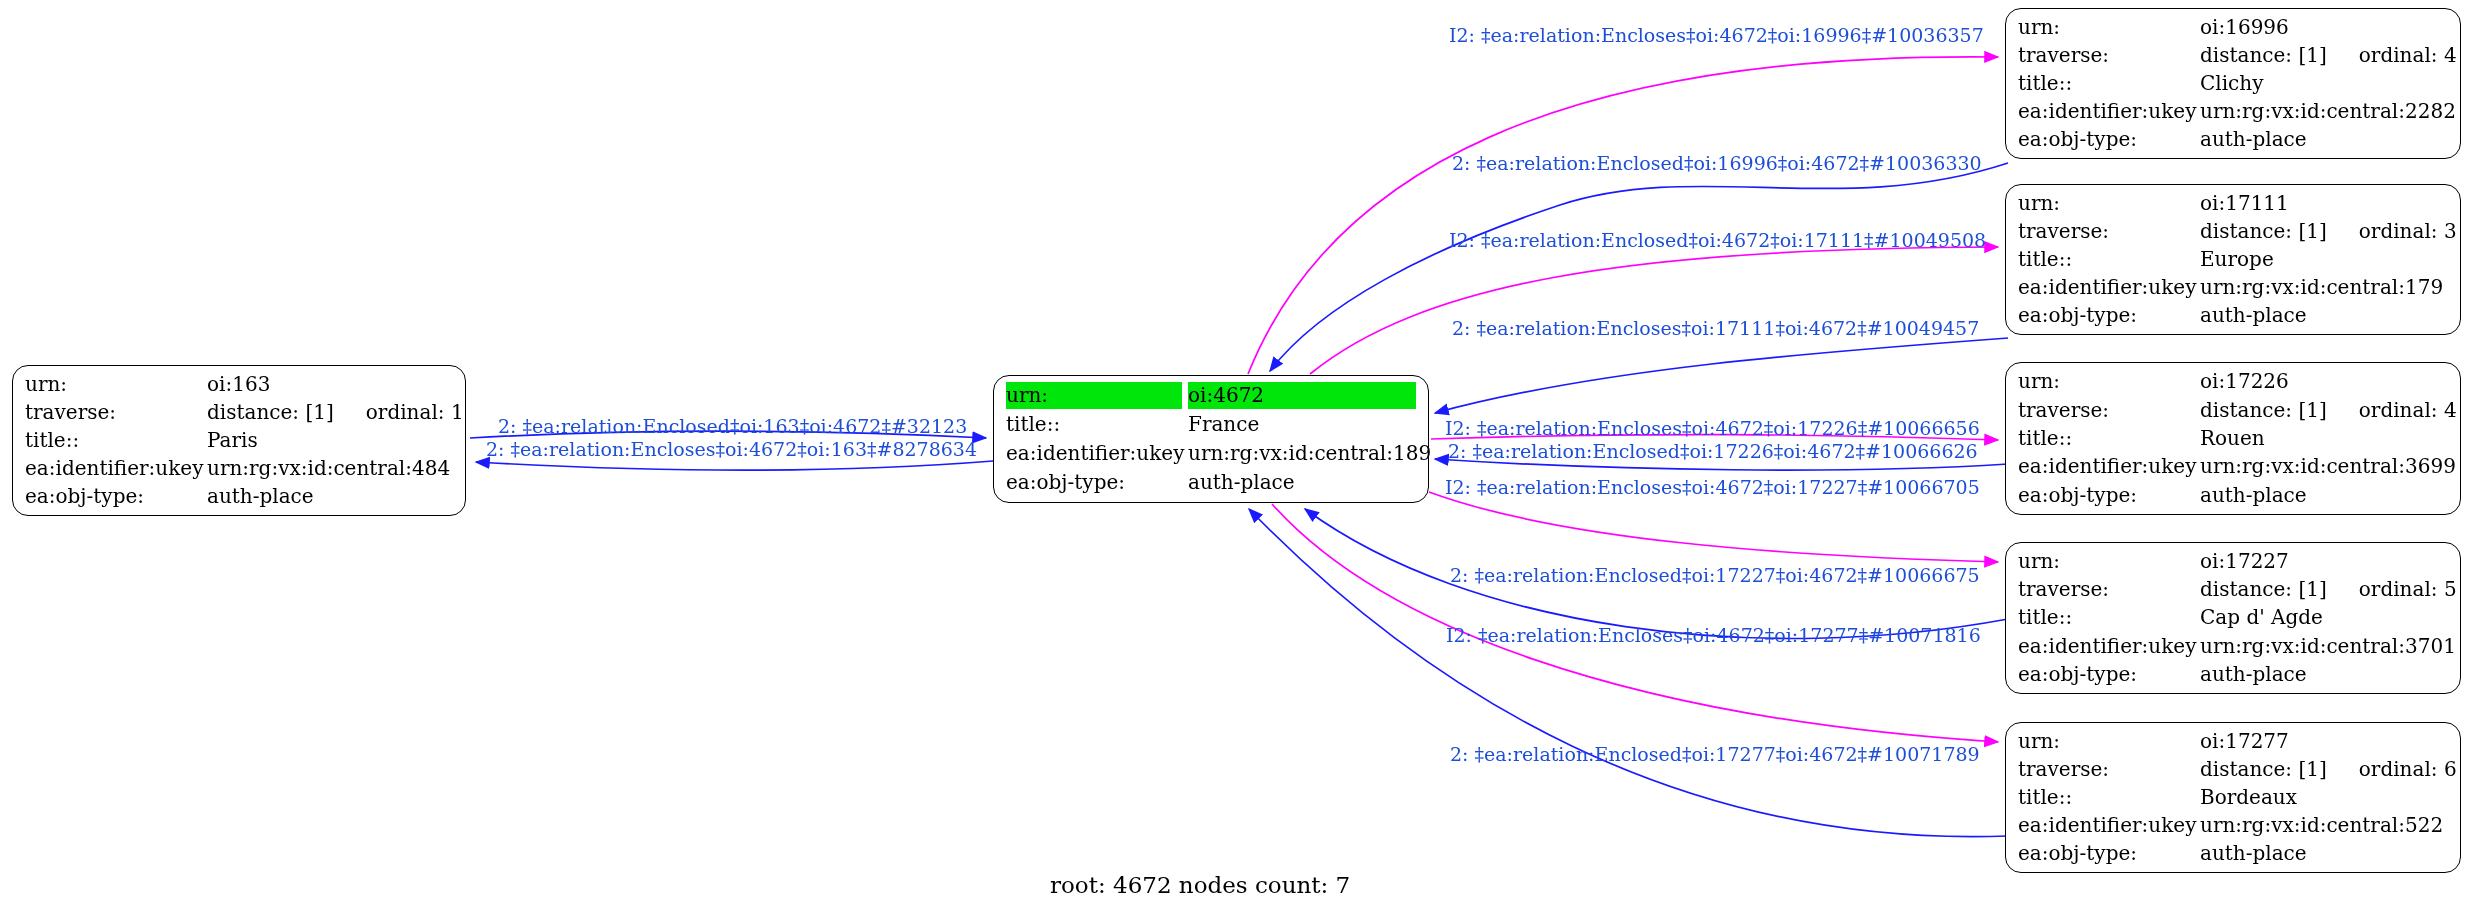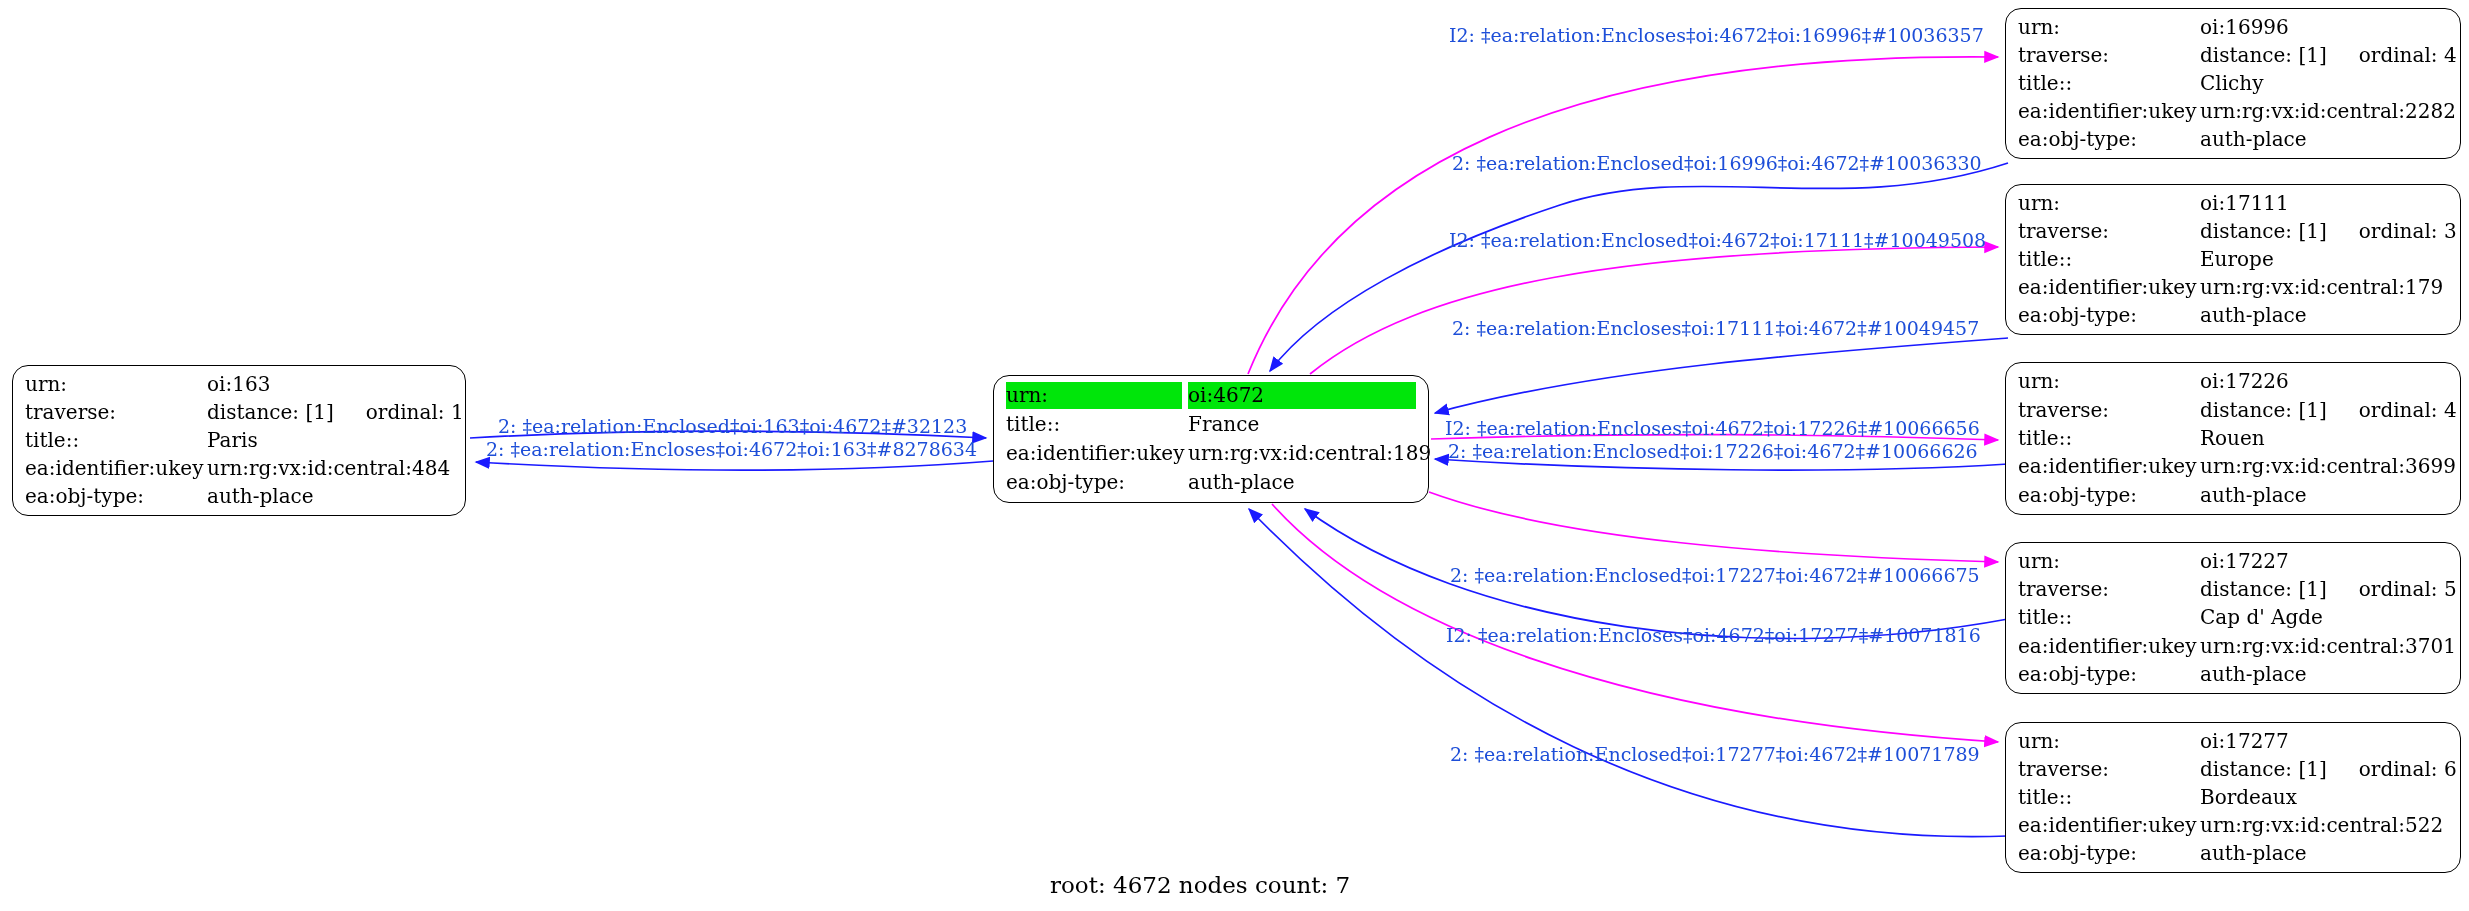--- a/index.html
+++ b/index.html
@@ -220,20 +220,21 @@
       <span class="v">auth-place</span>
     </div>
   </div>
 
   <div class="elabel" style="left:1449px;top:25px">I2: ‡ea:relation:Encloses‡oi:4672‡oi:16996‡#10036357</div>
   <div class="elabel" style="left:1452px;top:153px">2: ‡ea:relation:Enclosed‡oi:16996‡oi:4672‡#10036330</div>
   <div class="elabel" style="left:1449px;top:230px">I2: ‡ea:relation:Enclosed‡oi:4672‡oi:17111‡#10049508</div>
   <div class="elabel" style="left:1452px;top:318px">2: ‡ea:relation:Encloses‡oi:17111‡oi:4672‡#10049457</div>
   <div class="elabel" style="left:1445px;top:418px">I2: ‡ea:relation:Encloses‡oi:4672‡oi:17226‡#10066656</div>
   <div class="elabel" style="left:1448px;top:441px">2: ‡ea:relation:Enclosed‡oi:17226‡oi:4672‡#10066626</div>
+  <div class="elabel" style="left:1445px;top:477px">I2: ‡ea:relation:Encloses‡oi:4672‡oi:17227‡#10066705</div>
   <div class="elabel" style="left:1450px;top:565px">2: ‡ea:relation:Enclosed‡oi:17227‡oi:4672‡#10066675</div>
   <div class="elabel" style="left:1446px;top:625px">I2: ‡ea:relation:Encloses‡oi:4672‡oi:17277‡#10071816</div>
   <div class="elabel" style="left:1450px;top:744px">2: ‡ea:relation:Enclosed‡oi:17277‡oi:4672‡#10071789</div>
   <div class="elabel" style="left:498px;top:416px">2: ‡ea:relation:Enclosed‡oi:163‡oi:4672‡#32123</div>
   <div class="elabel" style="left:486px;top:439px">2: ‡ea:relation:Encloses‡oi:4672‡oi:163‡#8278634</div>
 
   <div id="caption">root: 4672 nodes count: 7</div>
 
 </div>
 

